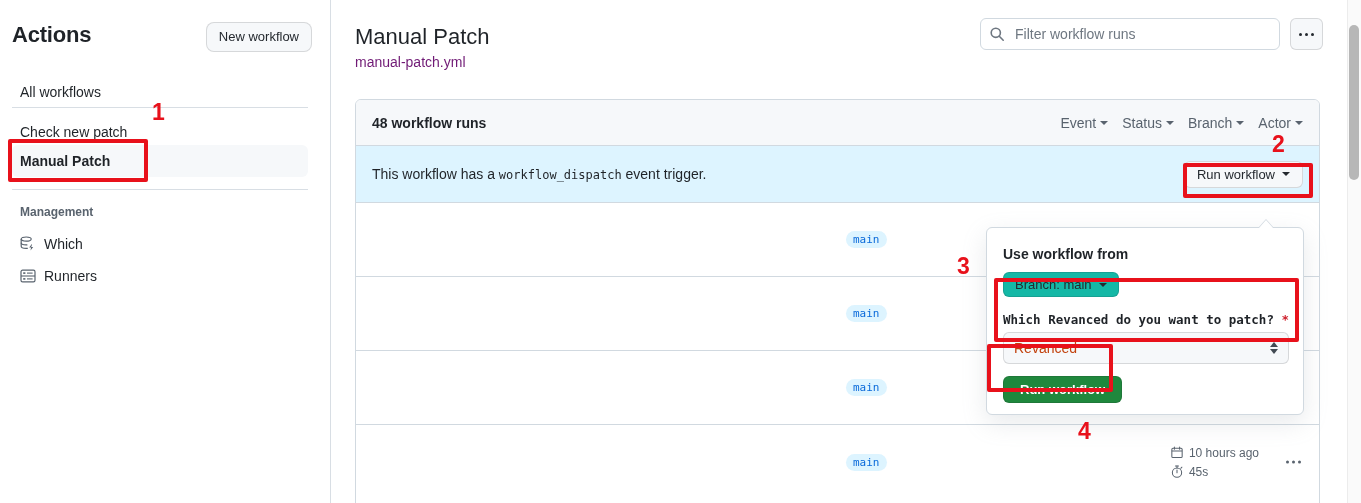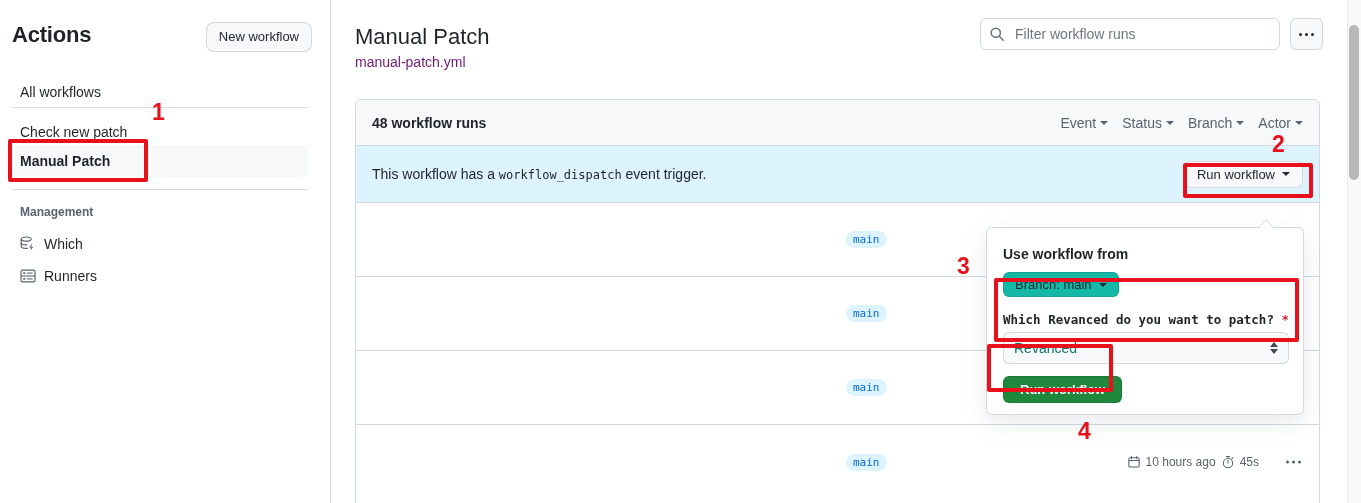--- a/index.html
+++ b/index.html
@@ -136,21 +136,21 @@
   .run-row:last-child { border-bottom: 0; }
   .row-left { width: 470px; }
   .branch-badge {
     position: absolute; left: 490px;
     font-family: "DejaVu Sans Mono", "Liberation Mono", monospace;
     font-size: 11px; color: #0969da; background: #ddf4ff;
     padding: 2px 7px; border-radius: 10px;
   }
   .row-meta {
     position: absolute; right: 60px; top: 50%; transform: translateY(-50%);
-    display: flex; flex-direction: row; gap: 5px; align-items: flex-start;
+    display: flex; flex-direction: column; gap: 5px; align-items: flex-start;
   }
   .meta-line {
     display: flex; align-items: center; gap: 5px;
     font-size: 12px; color: #59636e; white-space: nowrap;
   }
   .meta-icon { width: 14px; height: 14px; flex: 0 0 14px; color: #59636e; display: block; }
   .row-kebab {
     position: absolute; right: 18px; top: 50%; transform: translateY(-50%);
     display: flex; align-items: center; gap: 3px; cursor: pointer;
   }
@@ -188,21 +188,21 @@
   .field-label {
     position: absolute; left: 16px; top: 84px;
     font-family: "DejaVu Sans Mono", "Liberation Mono", monospace;
     font-size: 12.5px; font-weight: 700; color: #1f2328; white-space: nowrap;
   }
   .req-star { color: #cf222e; font-weight: 700; }
   .field-select {
     position: absolute; left: 16px; top: 104px; width: 286px; height: 32px;
     background: #f6f8fa; border: 1px solid rgba(31,35,40,0.15); border-radius: 6px;
     display: flex; align-items: center; padding: 0 10px;
-    font-size: 14px; color: #0f766e; cursor: pointer;
+    font-size: 14px; color: #c2410c; cursor: pointer;
   }
   .updown {
     margin-left: auto; display: flex; flex-direction: column; gap: 2px; align-items: center;
     color: #424a53;
   }
   .tri-up { width: 0; height: 0; border-left: 4px solid transparent; border-right: 4px solid transparent; border-bottom: 5px solid currentColor; }
   .tri-dn { width: 0; height: 0; border-left: 4px solid transparent; border-right: 4px solid transparent; border-top: 5px solid currentColor; }
   .green-btn {
     position: absolute; left: 16px; top: 148px;
     padding: 5px 16px; font-size: 13px; font-weight: 600; color: #fff;

